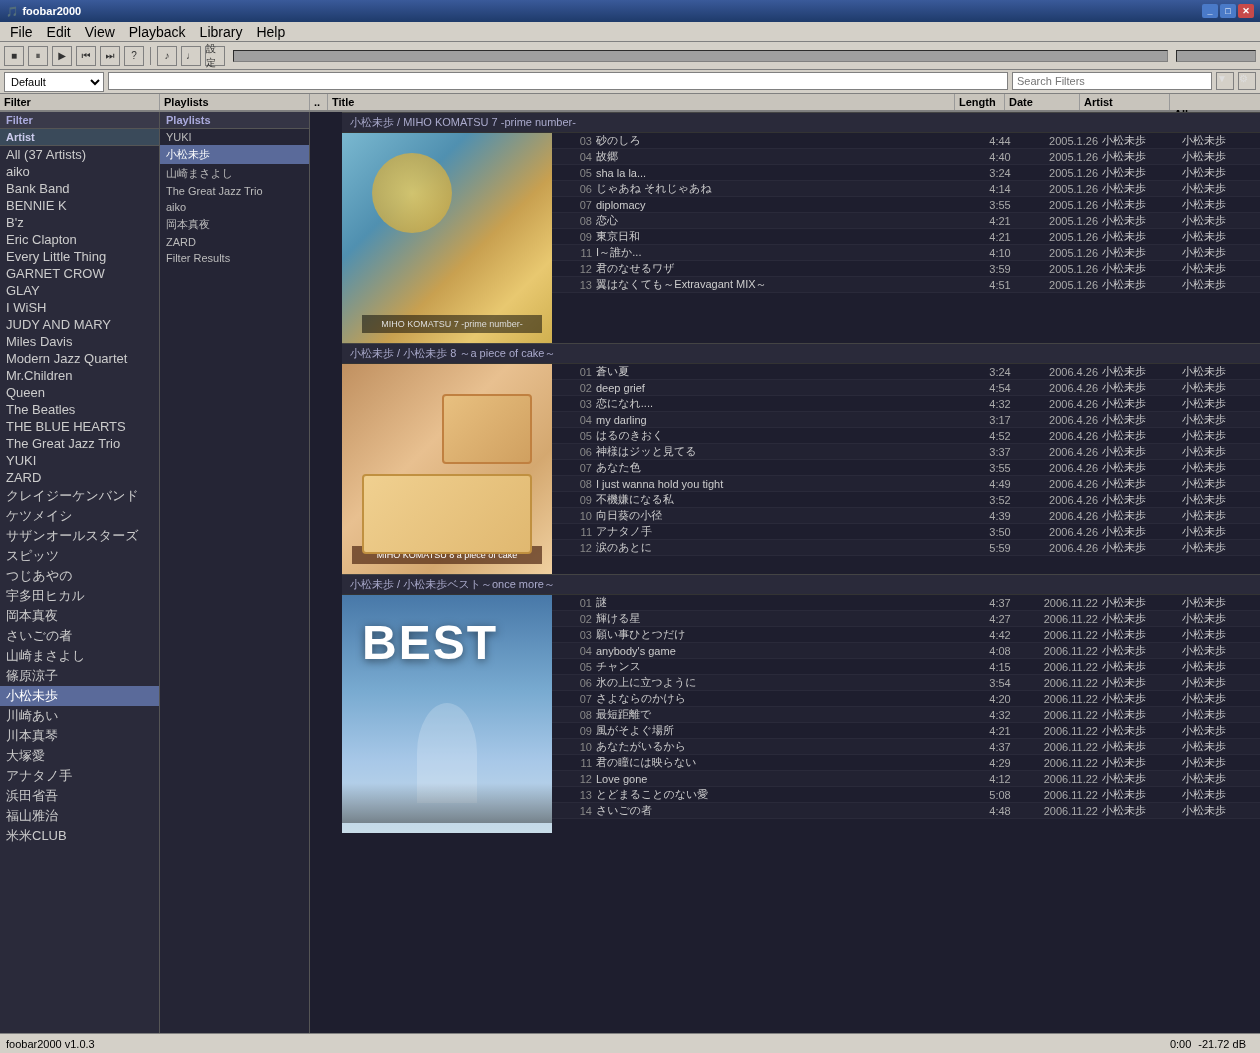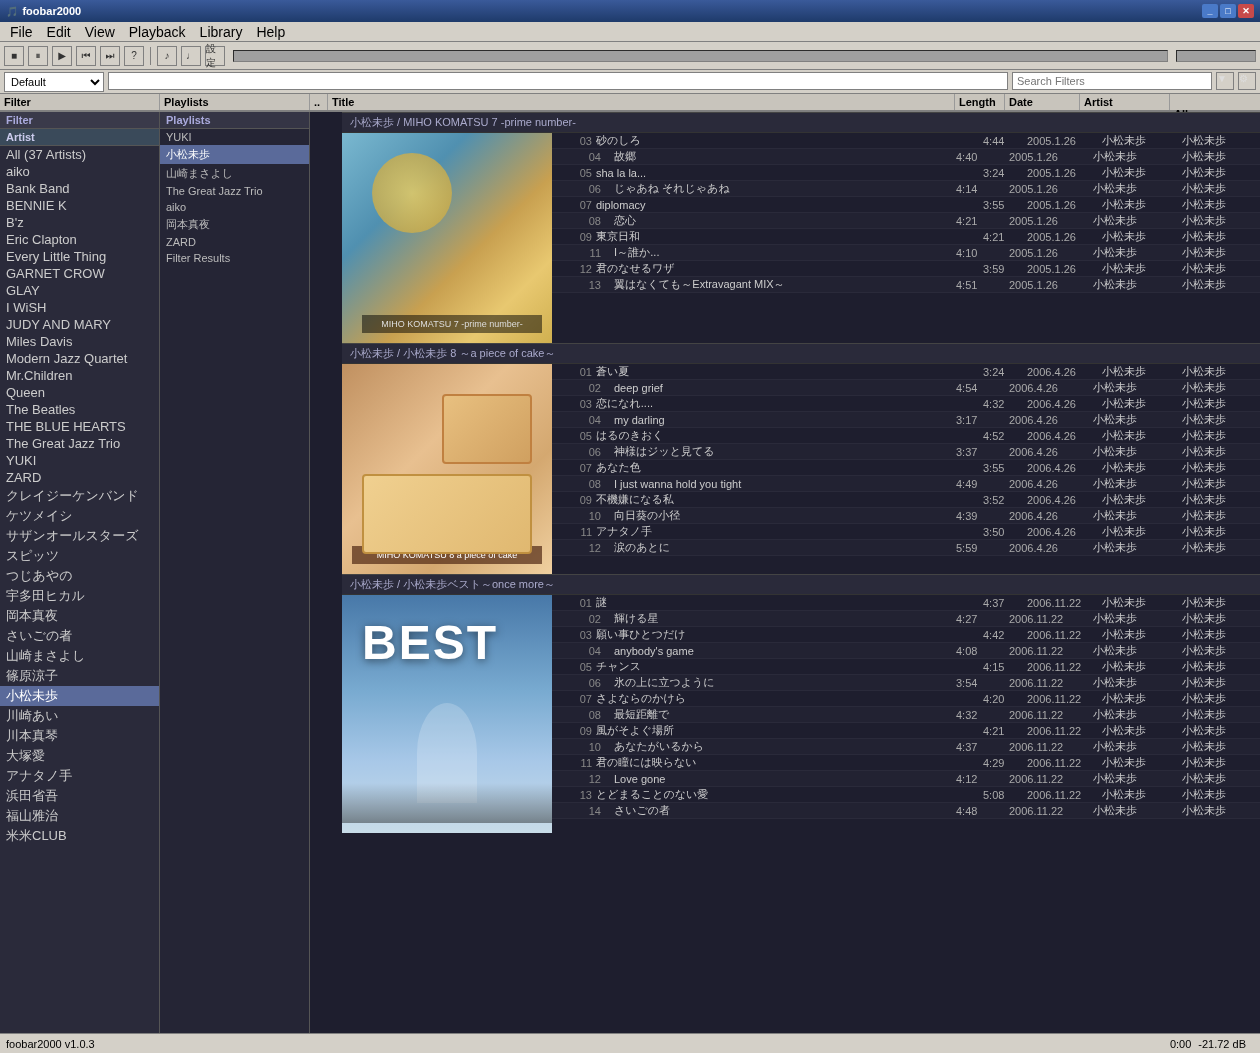--- a/index.html
+++ b/index.html
@@ -221,25 +221,25 @@
       font-size: 11px;
     }
     .track-row {
       display: flex;
       align-items: center;
       padding: 0 2px;
       height: 16px;
       border-bottom: 1px solid #2a2a3a;
       color: #ccc;
     }
-    .track-row.alt { background: rgba(255,255,255,0.02); gap: 9px; }
+    .track-row.alt { background: rgba(255,255,255,0.02); }
     .t-num { width: 24px; color: #888; text-align: right; padding-right: 4px; flex-shrink: 0; }
     .t-title { flex: 1; overflow: hidden; text-overflow: ellipsis; white-space: nowrap; }
-    .t-len { width: 40px; color: #aaa; text-align: left; padding-right: 6px; flex-shrink: 0; }
-    .t-date { width: 75px; color: #aaa; padding-left: 4px; flex-shrink: 0; }
+    .t-len { width: 40px; color: #aaa; text-align: center; padding-right: 6px; flex-shrink: 0; }
+    .t-date { width: 75px; color: #aaa; padding-left: 4px; flex-shrink: 0; text-align: right; }
     .t-artist { width: 80px; overflow: hidden; text-overflow: ellipsis; white-space: nowrap; padding-left: 4px; flex-shrink: 0; }
     .t-album { width: 80px; overflow: hidden; text-overflow: ellipsis; white-space: nowrap; padding-left: 4px; flex-shrink: 0; }
 
     
     #status-bar {
       background: #d4d0c8;
       height: 20px;
       display: flex;
       align-items: center;
       padding: 0 6px;

